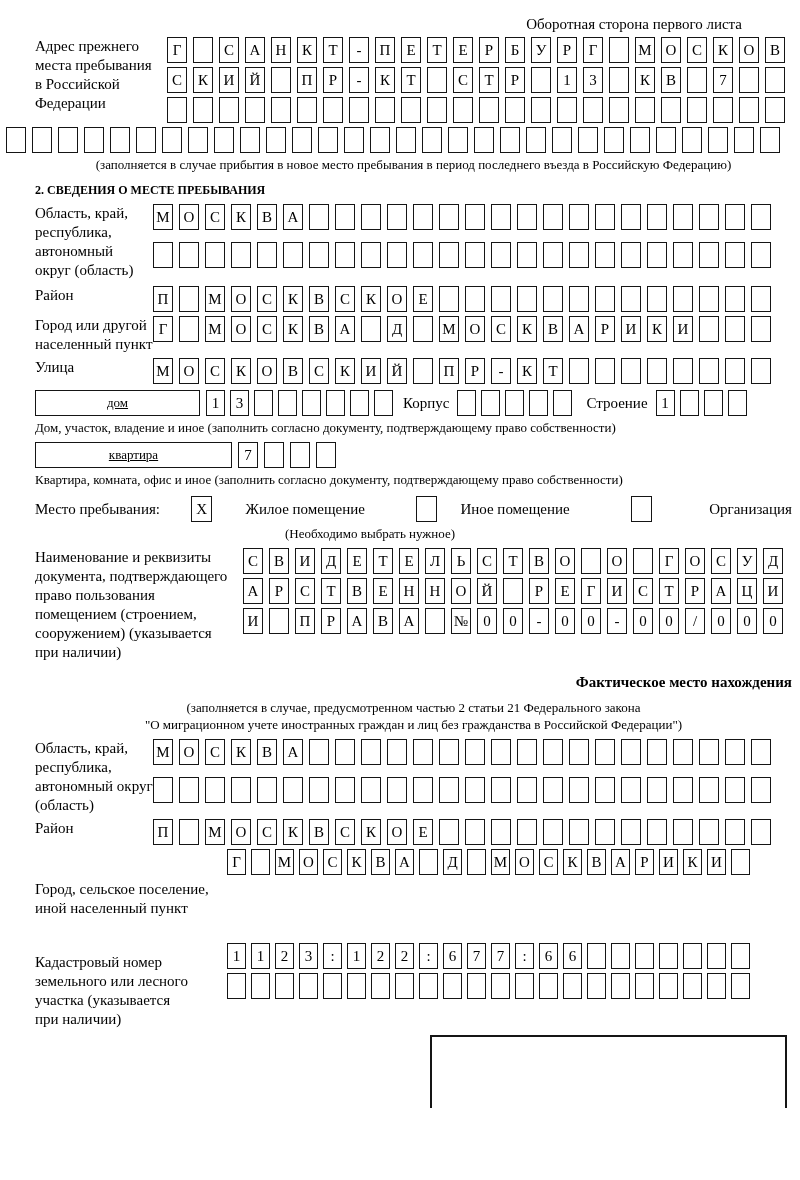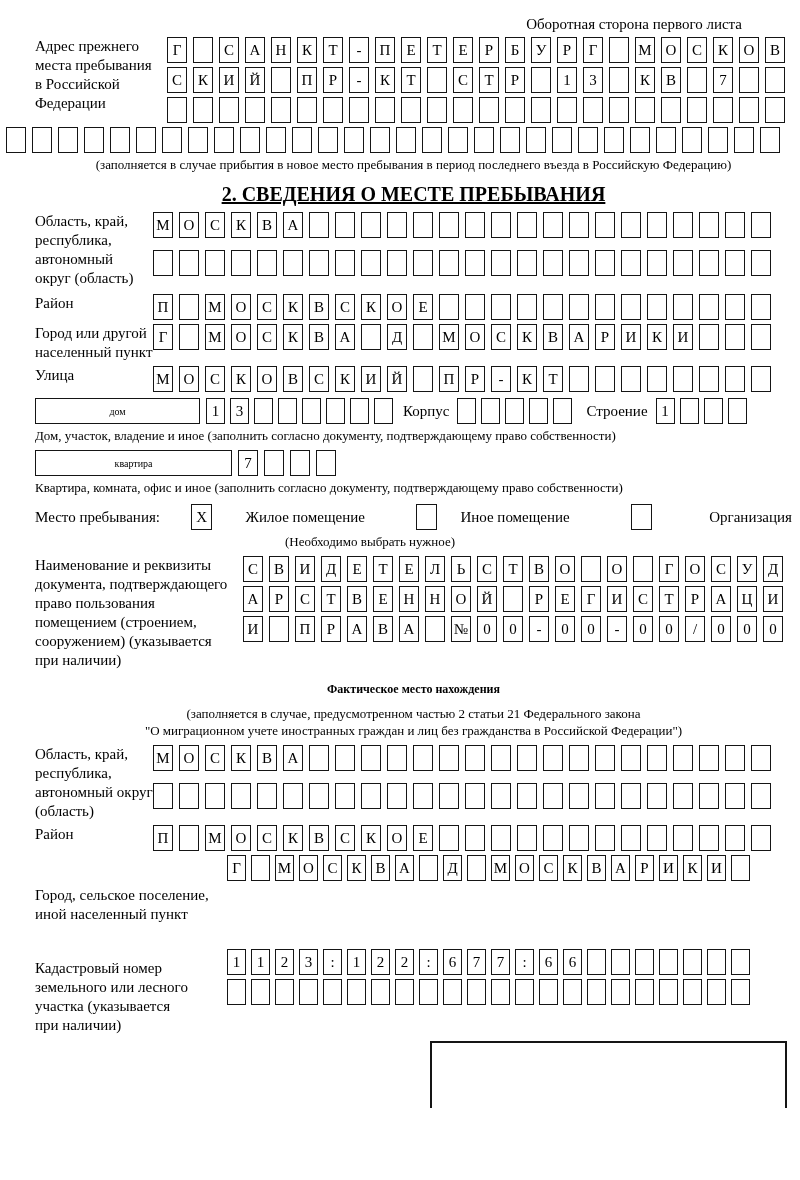--- a/index.html
+++ b/index.html
@@ -16,24 +16,24 @@
   .rows{display:flex;flex-direction:column;gap:4px;}
   .rows-gap{gap:12px;}
   .cells{display:flex;gap:6px;}
   .cell{box-sizing:border-box;flex-shrink:0;width:20px;height:26px;border:1.5px solid #151515;
         display:flex;align-items:center;justify-content:center;font-size:15px;line-height:1;}
   .cells-sm .cell{width:19px;}
   .cells-sm{gap:5px;}
   .fullrow{margin-left:-29px;margin-top:4px;}
   .caption{font-size:13px;line-height:17px;margin-top:3px;}
   .caption-center{text-align:center;}
-  .section-title{font-size:20px;font-weight:bold;text-align:center;margin:10px 0 6px 0;text-decoration:underline;}
-  .subsection-title{font-size:12px;font-weight:bold;text-align:center;margin:12px 0 8px 0;}
+  .section-title{font-size:12px;font-weight:bold;text-align:left;margin:10px 0 6px 0;}
+  .subsection-title{font-size:15px;font-weight:bold;text-align:right;margin:12px 0 8px 0;}
   .bigbox{box-sizing:border-box;height:26px;border:1.5px solid #151515;display:flex;
-          align-items:center;justify-content:center;font-size:10px;flex-shrink:0;}
+          align-items:center;justify-content:center;font-size:13px;flex-shrink:0;text-decoration:underline;}
   .bigbox-house{width:165px;margin-right:6px;}
   .bigbox-apt{width:197px;margin-right:6px;}
   .inline-label{font-size:15px;line-height:26px;white-space:nowrap;}
   .stay-row{display:flex;align-items:center;margin-top:8px;justify-content:space-between;}
   .checkbox{box-sizing:border-box;width:21px;height:26px;border:1.5px solid #151515;flex-shrink:0;
             display:flex;align-items:center;justify-content:center;font-size:15px;}
   .stay-caption{margin-left:250px;}
   .offset-rows{margin-top:21px;}
   .stamp-wrap{margin-left:395px;margin-top:6px;width:357px;}
   .stamp-box{box-sizing:border-box;width:357px;height:172px;border:2px solid #151515;}

